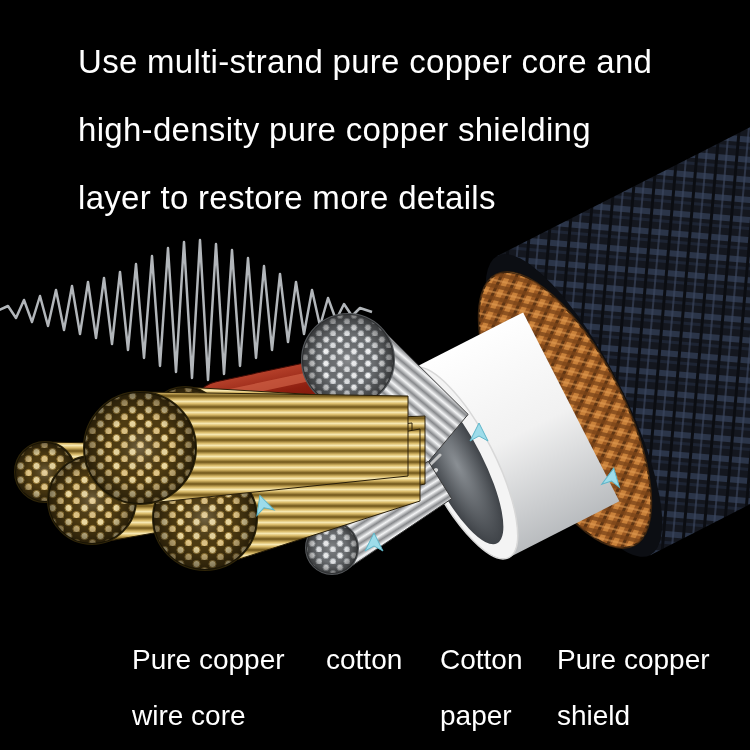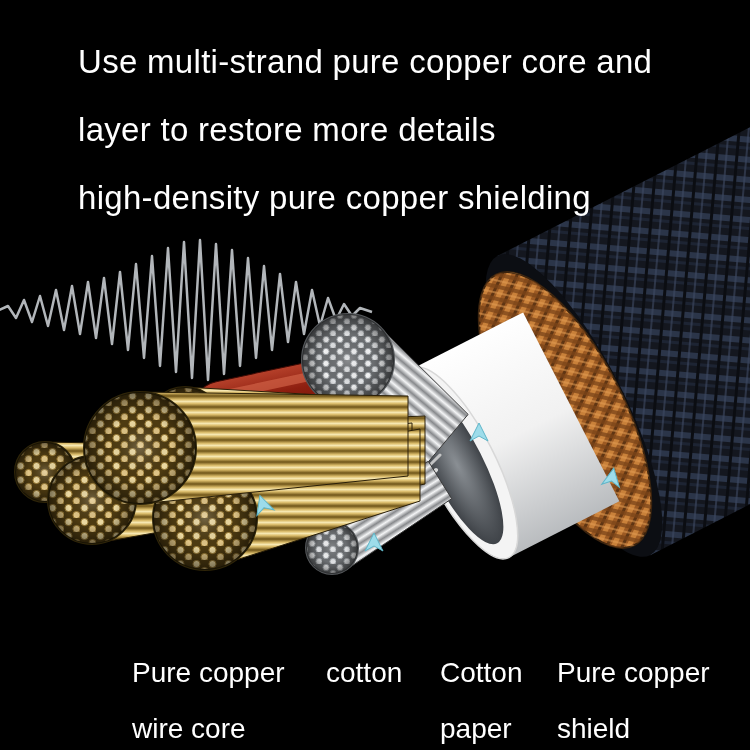--- a/index.html
+++ b/index.html
@@ -22,43 +22,43 @@
     z-index:3;
   }
   .illustration{
     position:absolute;
     left:0;top:0;
     width:750px;height:750px;
     z-index:1;
   }
   .labels{
     position:absolute;
-    left:0;top:645px;
+    left:0;top:632px;
     width:750px;height:105px;
     z-index:3;
   }
   .label-col{
     position:absolute;
     top:0;
     font-size:28px;
     line-height:56px;
     font-weight:400;
     color:#ffffff;
     white-space:nowrap;
   }
 </style>
 </head>
 <body>
 
 <div class="stage">
 
   <div class="heading">
     <div>Use multi-strand pure copper core and</div>
+    <div>high-density pure copper shielding</div>
     <div>layer to restore more details</div>
-    <div>high-density pure copper shielding</div>
   </div>
 
   <svg class="illustration" width="750" height="750" viewBox="0 0 750 750" xmlns="http://www.w3.org/2000/svg">
     <defs>
       <pattern id="jacketWeave" width="20" height="20" patternUnits="userSpaceOnUse" patternTransform="rotate(32)">
         <rect width="20" height="20" fill="#14171f"></rect>
         <rect width="20" height="6" y="0" fill="#2b3549"></rect>
         <rect width="20" height="3" y="10" fill="#1d2433"></rect>
         <rect width="3" height="20" x="4" fill="#0b0d12"></rect>
         <rect width="2" height="20" x="14" fill="#3d4a63" opacity="0.6"></rect>

